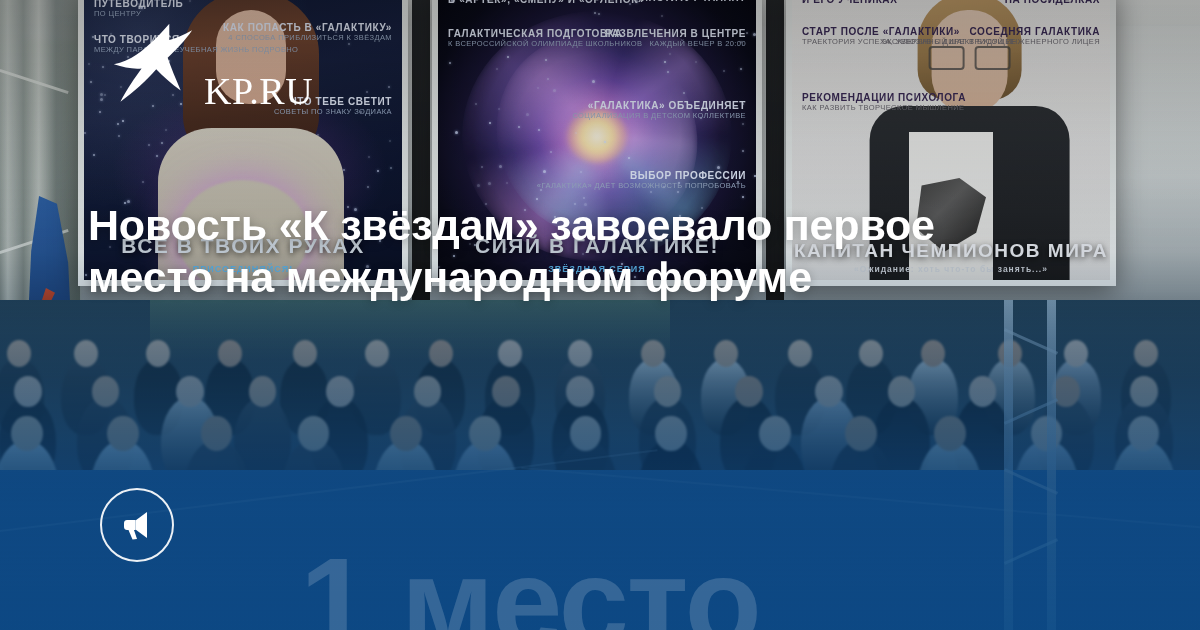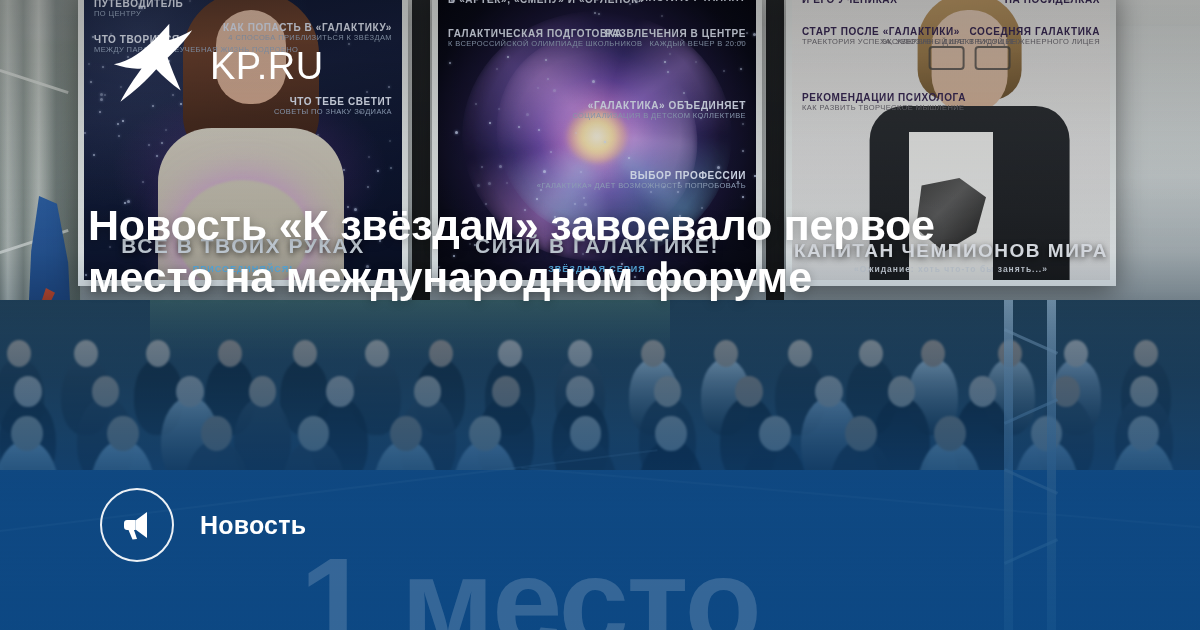--- a/index.html
+++ b/index.html
@@ -321,21 +321,21 @@
     font-size:126px; font-weight:700; letter-spacing:-2px;
     color:rgba(255,255,255,.17);
     white-space:nowrap;
     line-height:1;
     user-select:none;
   }
 
   
   .logo {
     position:absolute; left:112px; top:22px;
-    display:flex; align-items:center; gap:16px;
+    display:flex; align-items:flex-end; gap:10px;font-family:Liberation Serif, serif;
   }
   .logo-bird { width:82px; height:88px; }
   .logo-text {
     color:#ffffff; font-size:38px; font-weight:400; letter-spacing:.5px;
     line-height:1;
   }
 
   
   .headline {
     position:absolute; left:88px; top:200px; width:960px;
@@ -819,16 +819,15 @@
   <h1 class="headline">Новость «К звёздам» завоевало первое место на международном форуме</h1>
 
   <div class="badge">
     <div class="badge-circle">
       <svg width="40" height="40" viewBox="0 0 40 40">
         <path fill="#ffffff" d="M30 7 L30 33 L18.5 24.5 L18.5 15.5 Z"></path>
         <path fill="#ffffff" d="M10 15 L18.5 15 L18.5 25 L10 25 C8.3 25 7 23.7 7 22 L7 18 C7 16.3 8.3 15 10 15 Z"></path>
         <path fill="#ffffff" d="M11.5 25 L17 25 L20 34 L15.5 34.5 Z"></path>
       </svg>
     </div>
-    <div class="badge-label">Новость</div>
   </div>
 
 </div>
 
 </body></html>

